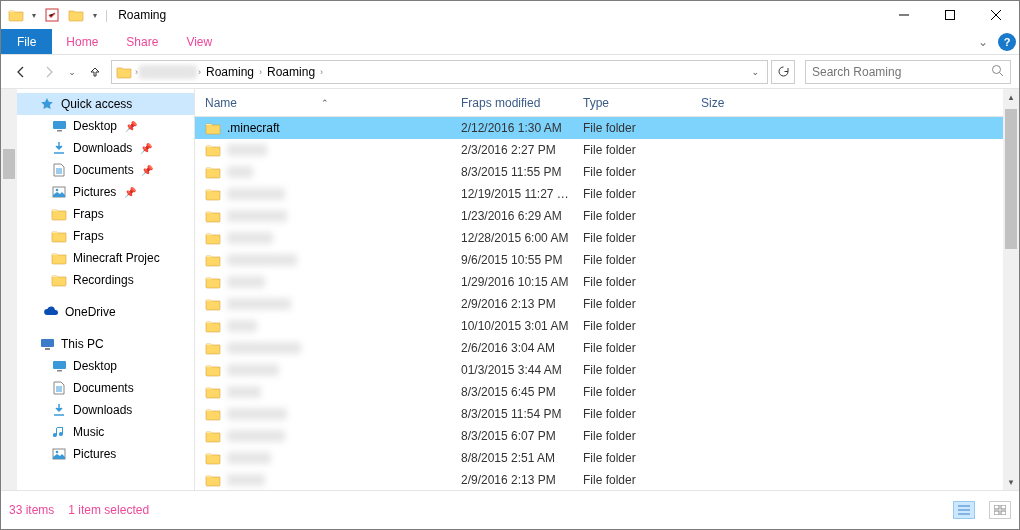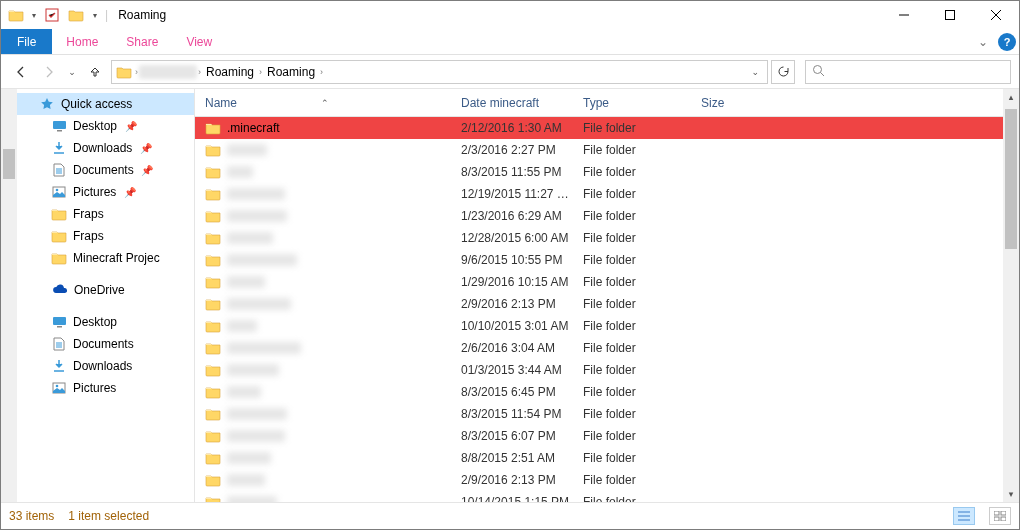--- a/index.html
+++ b/index.html
@@ -54,33 +54,33 @@
 .columns { height: 28px; display: flex; align-items: center; border-bottom: 1px solid #e5e5e5; color: #3b5b87; padding-left: 10px; }
 .col { display: flex; align-items: center; }
 .col.name { width: 256px; }
 .col.date { width: 122px; }
 .col.type { width: 118px; }
 .col.size { width: 80px; }
 .sort-ind { margin-left: 84px; color: #555; font-size: 9px; }
 
 .rows { flex: 1; overflow: hidden; }
 .row { height: 22px; display: flex; align-items: center; padding-left: 10px; }
-.row.selected { background: #ef4444; }
+.row.selected { background: #7dd3fc; }
 .row .cell-name { width: 256px; display: flex; align-items: center; gap: 6px; }
 .row .cell-date { width: 122px; color: #333; white-space: nowrap; overflow: hidden; text-overflow: ellipsis; }
 .row .cell-type { width: 118px; color: #333; }
 .row .cell-size { width: 80px; color: #333; }
 .row .blurred-name { background: #e6e6e6; filter: blur(3px); height: 12px; border-radius: 2px; }
 
 .content-scroll { position: absolute; right: 0; top: 0; bottom: 0; width: 16px; background: #f0f0f0; }
 .content-scroll .thumb { position: absolute; left: 2px; width: 12px; top: 20px; height: 140px; background: #c1c1c1; }
 .content-scroll .arrow { position: absolute; left: 0; width: 16px; height: 16px; display: flex; align-items: center; justify-content: center; color: #555; font-size: 9px; }
 
 
-.statusbar { height: 27px; border-top: 1px solid #e5e5e5; display: flex; align-items: center; padding: 12px 8px; gap: 14px; color: #a16207; }
+.statusbar { height: 39px; border-top: 1px solid #e5e5e5; display: flex; align-items: center; padding: 12px 8px; gap: 14px; color: #ec4899; }
 .statusbar .spacer { flex: 1; }
 .statusbar .viewbtn { width: 22px; height: 18px; border: 1px solid #ccc; display: flex; align-items: center; justify-content: center; }
 .statusbar .viewbtn.active { background: #cce8ff; border-color: #99c9ef; }
 
 
 .folder-svg { width: 16px; height: 14px; }
 </style>
 </head>
 <body>
 
@@ -172,20 +172,21 @@
     <div style="flex:1"></div>
     <span style="color:#555;padding:0 6px;font-size:9px;">⌄</span>
   </div>
   <div class="refreshbtn">
       <svg width="13" height="13" viewBox="0 0 13 13">
         <path d="M6.5 2A4.5 4.5 0 1 0 11 6.5" fill="none" stroke="#333" stroke-width="1"></path>
         <path d="M11 3v3.5H7.5" fill="none" stroke="#333" stroke-width="1"></path>
       </svg>
     </div>
   <div class="searchbox">
+    <input placeholder="Search Roaming" style="">
     <span class="sicon"><svg width="13" height="13" viewBox="0 0 13 13">
           <circle cx="5.5" cy="5.5" r="4" fill="none" stroke="#888" stroke-width="1"></circle>
           <line x1="8.5" y1="8.5" x2="12" y2="12" stroke="#888" stroke-width="1"></line>
         </svg></span>
   </div>
 </div>
 
 <div class="main">
 
   <div class="sidebar">
@@ -265,31 +266,49 @@
           </div>
           <div class="side-item sub">
             <span class="ficon">
               <svg class="folder-svg" viewBox="0 0 16 14">
                 <path fill="#ffd766" stroke="#d9a33a" stroke-width="0.6" d="M1 3h5l1 1h8v8a1 1 0 0 1-1 1H2a1 1 0 0 1-1-1z"></path>
                 <path fill="#ffe9a8" d="M1 3h5l1 1H1z"></path>
               </svg>
             </span>
             <span>Minecraft Projec</span>
           </div>
+          <div class="side-item sub">
+            <span class="ficon">
+              <svg class="folder-svg" viewBox="0 0 16 14">
+                <path fill="#ffd766" stroke="#d9a33a" stroke-width="0.6" d="M1 3h5l1 1h8v8a1 1 0 0 1-1 1H2a1 1 0 0 1-1-1z"></path>
+                <path fill="#ffe9a8" d="M1 3h5l1 1H1z"></path>
+              </svg>
+            </span>
+            <span>Recordings</span>
+          </div>
         </div>
       <div class="side-group-gap"></div>
-      <div class="side-item" style="padding-left:35px;">
+      <div class="side-item" style="padding-left:26px;">
         <span class="ficon">
             <svg width="16" height="12" viewBox="0 0 16 12">
               <path fill="#0a4db3" d="M4 9a3 3 0 0 1 .3-6A4 4 0 0 1 12 4a2.5 2.5 0 0 1 1 5H4z"></path>
             </svg>
           </span>
         <span>OneDrive</span>
       </div>
       <div class="side-group-gap"></div>
+      <div class="side-item" style="padding-left:22px;">
+        <span class="ficon">
+            <svg width="15" height="13" viewBox="0 0 15 13">
+              <rect x="1" y="1" width="13" height="8" rx="1" fill="#3a7cc9"></rect>
+              <rect x="5" y="10" width="5" height="2" fill="#888"></rect>
+            </svg>
+          </span>
+        <span>This PC</span>
+      </div>
       <div id="pc-items">
           <div class="side-item sub">
             <span class="ficon">
               <svg width="15" height="12" viewBox="0 0 15 12">
                 <rect x="1" y="1" width="13" height="8" rx="1" fill="#3a9ad9"></rect>
                 <rect x="5" y="10" width="5" height="1.5" fill="#888"></rect>
               </svg>
             </span>
             <span>Desktop</span>
           </div>
@@ -308,39 +327,47 @@
             <span class="ficon">
               <svg width="14" height="14" viewBox="0 0 14 14">
                 <path fill="#3a9ad9" d="M7 1v7M4 5l3 3 3-3" stroke="#3a9ad9" stroke-width="1.5"></path>
                 <line x1="2" y1="12" x2="12" y2="12" stroke="#3a9ad9" stroke-width="1.5"></line>
               </svg>
             </span>
             <span>Downloads</span>
           </div>
           <div class="side-item sub">
             <span class="ficon">
+              <svg width="12" height="14" viewBox="0 0 12 14">
+                <path d="M4 2v8a2 2 0 1 1-1-1.7V3l7-1v7a2 2 0 1 1-1-1.7V2z" fill="#3a9ad9"></path>
+              </svg>
+            </span>
+            <span>Music</span>
+          </div>
+          <div class="side-item sub">
+            <span class="ficon">
               <svg width="14" height="12" viewBox="0 0 14 12">
                 <rect x="1" y="1" width="12" height="10" fill="#fff" stroke="#888"></rect>
                 <circle cx="5" cy="4" r="1.3" fill="#3a9ad9"></circle>
                 <path d="M1 9l4-3 3 2 2-2 3 3v2H1z" fill="#3a9ad9"></path>
               </svg>
             </span>
             <span>Pictures</span>
           </div>
         </div>
     </div>
   </div>
 
   <div class="content">
     <div class="columns">
       <div class="col name">
           <span>Name</span>
           <span class="sort-ind">⌃</span>
         </div>
-      <div class="col date">Date minecraft</div>
+      <div class="col date">Fraps modified</div>
       <div class="col type">Type</div>
       <div class="col size">Size</div>
     </div>
     <div class="rows" id="rows">
         <div class="row selected">
           <div class="cell-name">
             <span class="ficon">
               <svg class="folder-svg" viewBox="0 0 16 14">
                 <path fill="#ffd766" stroke="#d9a33a" stroke-width="0.6" d="M1 3h5l1 1h8v8a1 1 0 0 1-1 1H2a1 1 0 0 1-1-1z"></path>
                 <path fill="#ffe9a8" d="M1 3h5l1 1H1z"></path>

